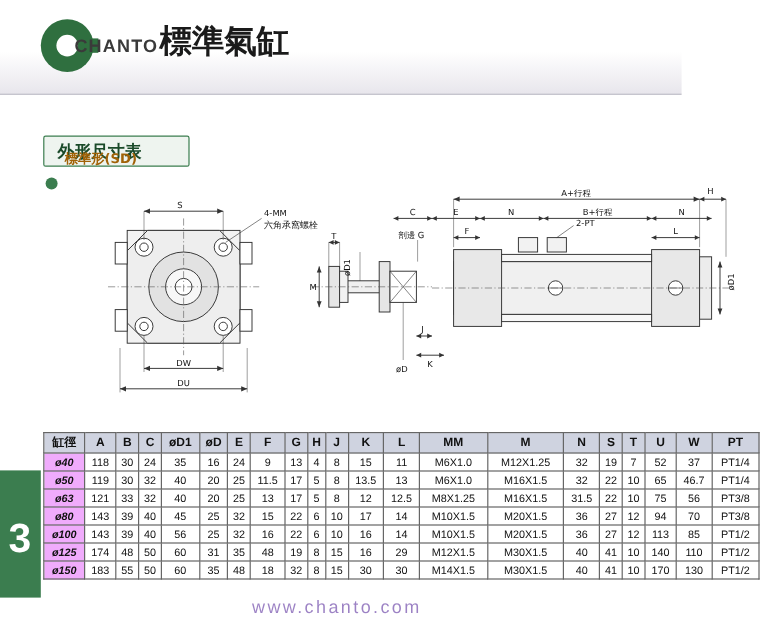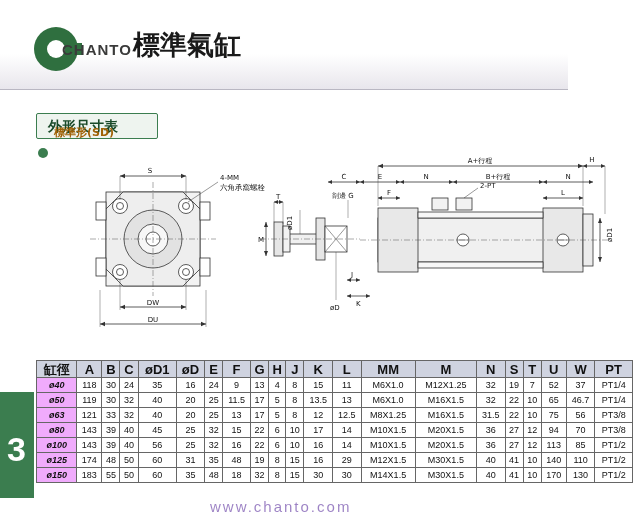--- a/index.html
+++ b/index.html
@@ -5,21 +5,21 @@
   html,body{margin:0;padding:0;}
   body{
     width:637px;height:523px;
     background:#ffffff;
     font-family:"DejaVu Sans", sans-serif;
     position:relative;
     overflow:hidden;
   }
   
   .header{
-    position:absolute;left:0;top:11px;width:568px;height:78px;
+    position:absolute;left:0;top:0;width:568px;height:78px;
     background:linear-gradient(to bottom,#ffffff 0%,#ffffff 55%,#e8e6ec 100%);
     border-bottom:1px solid #b9b7c2;
   }
   .logo{
     position:absolute;left:34px;top:14px;width:78px;height:50px;
   }
   .logo .c{
     position:absolute;left:0;top:2px;width:44px;height:44px;border-radius:50%;
     background:#2f6f3f;
   }
@@ -86,21 +86,21 @@
     text-align:center;
     height:14px;
     padding:0 1px;
     color:#111;
     background:#ffffff;
     line-height:13px;
   }
   table.spec thead th{
     background:#cfd3e0;
     font-weight:bold;
-    font-size:13px;
+    font-size:10px;
     height:16px;
     margin-left:32px;
   }
   table.spec tbody td:first-child{
     font-weight:bold;background:#f0abfc;font-style:italic;
   }
   .watermark{
     position:absolute;left:210px;top:498px;font-size:15px;color:#4c1d95;opacity:.55;
     font-family:"Liberation Sans",sans-serif;letter-spacing:2px;
   }

